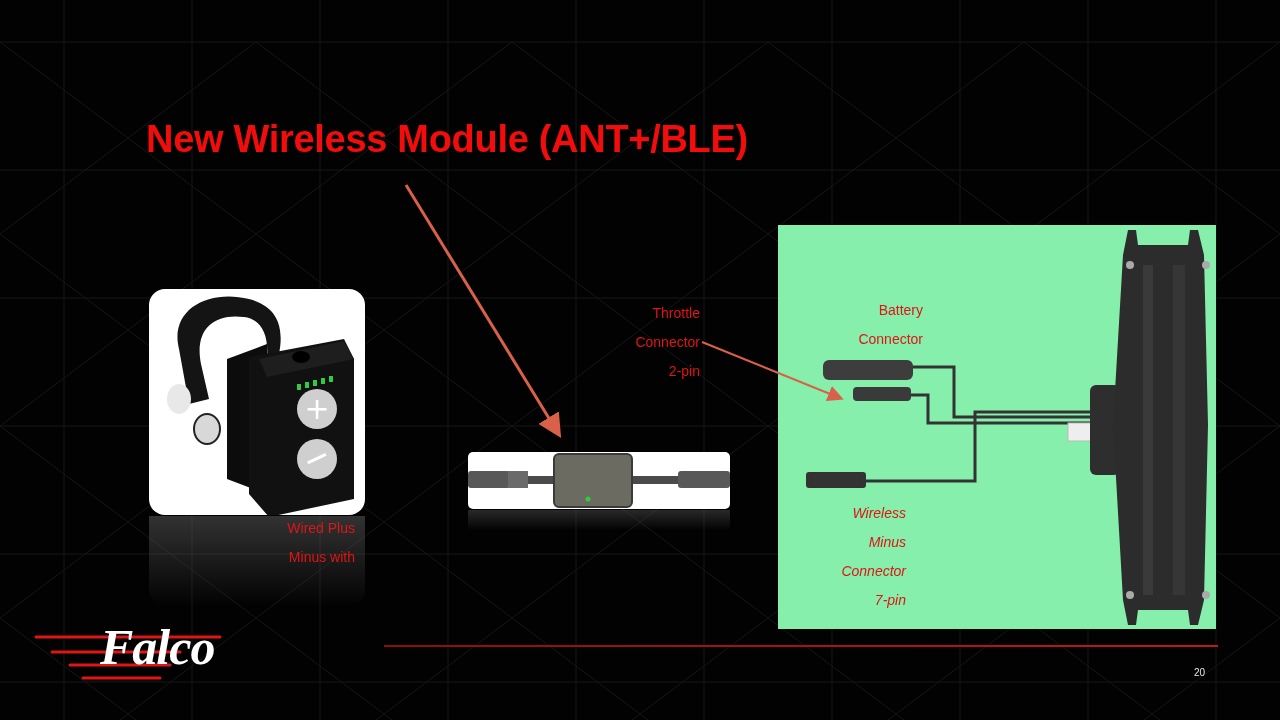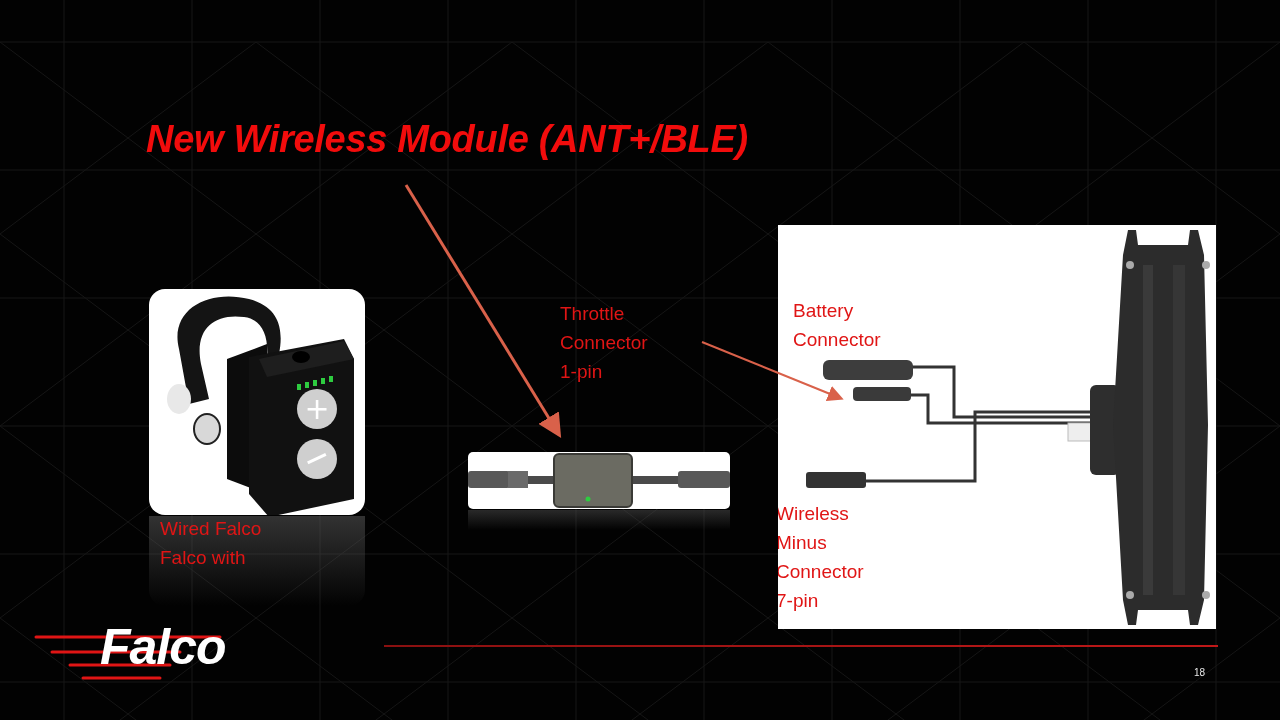--- a/index.html
+++ b/index.html
@@ -1,31 +1,31 @@
 <!DOCTYPE html>
 <html><head>
 <meta charset="utf-8">
 <style>
   html, body { margin:0; padding:0; }
   body { width:1280px; height:720px; background:#020202; position:relative; overflow:hidden; font-family:"Liberation Sans", sans-serif; }
   .bg-grid { position:absolute; left:0; top:0; width:1280px; height:720px; }
-  .title { position:absolute; left:146px; top:118px; font-size:38px; font-weight:bold; color:#f20c0c; white-space:nowrap; letter-spacing:-0.3px;font-style:italic; }
+  .title { position:absolute; left:146px; top:118px; font-size:38px; font-weight:bold; color:#f20c0c; white-space:nowrap; letter-spacing:-0.3px; }
   .arrows { position:absolute; left:0; top:0; width:1280px; height:720px; pointer-events:none; }
   .card-remote { position:absolute; left:149px; top:289px; width:216px; height:226px; background:#fff; border-radius:16px; overflow:hidden; }
   .reflection { position:absolute; left:149px; top:516px; width:216px; height:90px; border-radius:0 0 16px 16px; background:linear-gradient(to bottom, rgba(90,90,90,0.55), rgba(0,0,0,0)); }
-  .label { position:absolute; color:#e01515; font-size:19px; text-align:left; line-height:29px; white-space:nowrap; }
+  .label { position:absolute; color:#e01515; font-size:14px; text-align:right; line-height:29px; white-space:nowrap; }
   .lbl-remote { left:160px; top:514px; width:195px; }
   .lbl-throttle { left:560px; top:299px; width:140px; }
   .card-module { position:absolute; left:468px; top:452px; width:262px; height:57px; background:#fff; border-radius:5px; overflow:hidden; }
   .module-reflection { position:absolute; left:468px; top:510px; width:262px; height:20px; background:linear-gradient(to bottom, rgba(80,80,80,0.5), rgba(0,0,0,0)); }
-  .card-motor { position:absolute; left:778px; top:225px; width:438px; height:404px; background:#ffffff; overflow:hidden; }
+  .card-motor { position:absolute; left:778px; top:225px; width:438px; height:404px; background:#86efac; overflow:hidden; }
   .footer-line { position:absolute; left:384px; top:645px; width:834px; height:2px; background:linear-gradient(to right, #8a1010, #c01818); }
   .page-num { position:absolute; left:1194px; top:667px; color:#e8e8e8; font-size:10px; }
   .logo { position:absolute; left:30px; top:628px; width:240px; height:70px; }
-  .logo-text { position:absolute; left:100px; top:618px; font-family:Liberation Sans, sans-serif; font-style:italic; font-weight:bold; font-size:50px; color:#fff; letter-spacing:-1px; }
+  .logo-text { position:absolute; left:100px; top:618px; font-family:Liberation Serif, serif; font-style:italic; font-weight:bold; font-size:50px; color:#fff; letter-spacing:-1px; }
 </style>
 </head>
 <body>
 
 <svg class="bg-grid" viewBox="0 0 1280 720">
   <g stroke="#161616" stroke-width="1" fill="none" id="grid-g">
       <path d="M64,0 L64,720 M192,0 L192,720 M320,0 L320,720 M448,0 L448,720 M576,0 L576,720 M704,0 L704,720 M832,0 L832,720 M960,0 L960,720 M1088,0 L1088,720 M1216,0 L1216,720 M0,42 L1280,42 M0,170 L1280,170 M0,298 L1280,298 M0,426 L1280,426 M0,554 L1280,554 M0,682 L1280,682 M-1280,42 L0,1002 M-1280,42 L-2560,1002 M-1024,42 L256,1002 M-1024,42 L-2304,1002 M-768,42 L512,1002 M-768,42 L-2048,1002 M-512,42 L768,1002 M-512,42 L-1792,1002 M-256,42 L1024,1002 M-256,42 L-1536,1002 M0,42 L1280,1002 M0,42 L-1280,1002 M256,42 L1536,1002 M256,42 L-1024,1002 M512,42 L1792,1002 M512,42 L-768,1002 M768,42 L2048,1002 M768,42 L-512,1002 M1024,42 L2304,1002 M1024,42 L-256,1002 M1280,42 L2560,1002 M1280,42 L0,1002 M1536,42 L2816,1002 M1536,42 L256,1002 M1792,42 L3072,1002 M1792,42 L512,1002 M2048,42 L3328,1002 M2048,42 L768,1002 M2304,42 L3584,1002 M2304,42 L1024,1002 "></path>
     </g>
 </svg>
 
@@ -51,28 +51,28 @@
         <rect x="180" y="87" width="4" height="6" fill="#2ecc40"></rect>
       </g>
     <circle cx="168" cy="120" r="20" fill="#cfcfcf"></circle>
     <text x="168" y="130" text-anchor="middle" font-size="30" fill="#fff" font-family="DejaVu Sans, sans-serif">+</text>
     <circle cx="168" cy="170" r="20" fill="#cfcfcf"></circle>
     <rect x="158" y="168" width="20" height="3" fill="#fff" transform="rotate(-25 168 170)"></rect>
   </svg>
 </div>
 <div class="reflection"></div>
 <div class="label lbl-remote">
-  <div>Wired Falco</div>
-  <div>Falco with</div>
+  <div>Wired Plus</div>
+  <div>Minus with</div>
 </div>
 
 <div class="label lbl-throttle">
   <div>Throttle</div>
   <div>Connector</div>
-  <div>1-pin</div>
+  <div>2-pin</div>
 </div>
 
 <div class="card-module">
   <svg width="262" height="57" viewBox="0 0 262 57">
     <rect x="0" y="24" width="100" height="8" fill="#4a4a4a"></rect>
     <rect x="0" y="19" width="42" height="17" rx="3" fill="#585858"></rect>
     <rect x="40" y="19" width="20" height="17" fill="#6a6a6a"></rect>
     <rect x="160" y="24" width="102" height="8" fill="#4a4a4a"></rect>
     <rect x="210" y="19" width="52" height="17" rx="3" fill="#585858"></rect>
     <rect x="86" y="2" width="78" height="53" rx="5" fill="#6b6b62" stroke="#3a3a36" stroke-width="2"></rect>
@@ -101,40 +101,40 @@
     <rect x="395" y="40" width="12" height="330" fill="#363636"></rect>
     <circle cx="352" cy="40" r="4" fill="#aaa"></circle>
       <circle cx="352" cy="370" r="4" fill="#aaa"></circle>
     <circle cx="428" cy="40" r="4" fill="#aaa"></circle>
       <circle cx="428" cy="370" r="4" fill="#aaa"></circle>
   </svg>
   <div class="label" style="left:15px;top:71px;width:130px;">
     <div>Battery</div>
     <div>Connector</div>
   </div>
-  <div class="label" style="left:-2px;top:274px;width:130px;">
+  <div class="label" style="left:-2px;top:274px;width:130px;font-style:italic;">
     <div>Wireless</div>
     <div>Minus</div>
     <div>Connector</div>
     <div>7-pin</div>
   </div>
 </div>
 
 <svg class="arrows" viewBox="0 0 1280 720">
   <defs>
     <marker id="ah" markerWidth="8" markerHeight="8" refX="6" refY="4" orient="auto">
       <path d="M0,0 L8,4 L0,8 Z" fill="#d9614a"></path>
     </marker>
   </defs>
   <line x1="406" y1="185" x2="558" y2="433" stroke="#d9614a" stroke-width="3" marker-end="url(#ah)"></line>
   <line x1="702" y1="342" x2="840" y2="398" stroke="#d9614a" stroke-width="2" marker-end="url(#ah)"></line>
 </svg>
 
 <div class="footer-line"></div>
-<div class="page-num">18</div>
+<div class="page-num">20</div>
 
 <svg class="logo" viewBox="0 0 240 70">
   <g stroke="#e01515" stroke-width="3" stroke-linecap="round">
     <line x1="6" y1="9" x2="190" y2="9"></line>
     <line x1="22" y1="24" x2="150" y2="24"></line>
     <line x1="40" y1="37" x2="140" y2="37"></line>
     <line x1="53" y1="50" x2="130" y2="50"></line>
   </g>
 </svg>
 <div class="logo-text">Falco</div>

